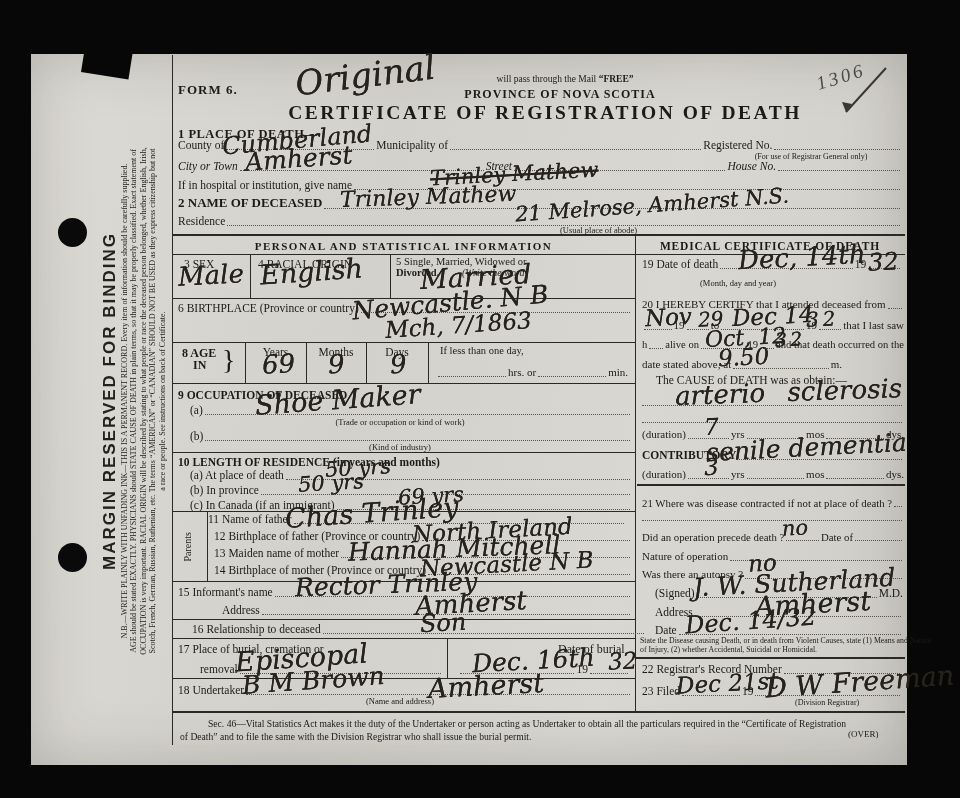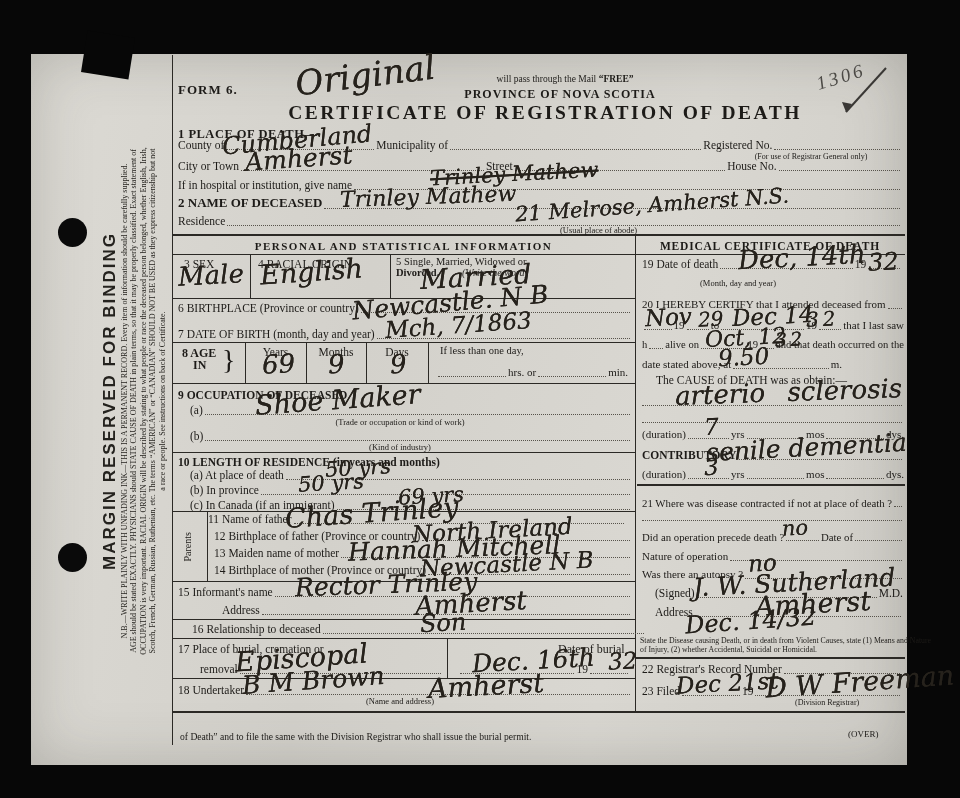--- a/index.html
+++ b/index.html
@@ -73,21 +73,21 @@
 <div class="lbl b" style="left:178px;top:127px;font-size:12.5px;letter-spacing:.5px;">1 PLACE OF DEATH—</div>
 <div class="row" style="left:178px;top:139px;width:724px;">
   <span class="t">County of</span>
       <span class="d" style="flex-grow:2;"></span>
   <span class="t">Municipality of</span>
       <span class="d" style="flex-grow:3.4;"></span>
   <span class="t">Registered No.</span>
       <span class="d" style="flex-grow:1.7;"></span>
 </div>
 <div class="lbl ctr" style="left:720px;top:152px;width:182px;font-size:8px;">(For use of Registrar General only)</div>
-<div class="row" style="left:178px;top:160px;width:724px;">
+<div class="row" style="left:178px;top:160px;width:724px;font-style:italic;">
   <span class="t">City or Town</span>
       <span class="d" style="flex-grow:3;"></span>
   <span class="t">Street</span>
       <span class="d" style="flex-grow:2.6;"></span>
   <span class="t">House No.</span>
       <span class="d" style="flex-grow:1.5;"></span>
 </div>
 <div class="row" style="left:178px;top:179px;width:724px;">
   <span class="t">If in hospital or institution, give name</span>
       <span class="d"></span>
@@ -121,24 +121,20 @@
 <div class="lbl it" style="left:462px;top:267px;font-size:10px;">(Write the word)</div>
 <div class="hw" style="left:178px;top:262px;font-size:26px;">Male</div>
 <div class="hw" style="left:260px;top:258px;font-size:27px;transform:rotate(-4deg);">English</div>
 <div class="hw" style="left:420px;top:263px;font-size:27px;">Married</div>
 
 <div class="row" style="left:178px;top:302px;width:454px;">
   <span class="t">6 BIRTHPLACE (Province or country)</span>
       <span class="d"></span>
 </div>
 <div class="hw" style="left:352px;top:290px;font-size:25px;transform:rotate(-5deg);">Newcastle. N B</div>
-<div class="row" style="left:178px;top:328px;width:454px;">
-  <span class="t">7 DATE OF BIRTH (month, day and year)</span>
-      <span class="d"></span>
-</div>
 <div class="hw" style="left:385px;top:314px;font-size:23px;transform:rotate(-4deg);">Mch, 7/1863</div>
 
 <div class="hl" style="left:172px;top:342px;width:463px;"></div>
 <div class="hl" style="left:172px;top:383px;width:463px;"></div>
 <div class="vl" style="left:245px;top:342px;height:41px;"></div>
 <div class="vl" style="left:306px;top:342px;height:41px;"></div>
 <div class="vl" style="left:366px;top:342px;height:41px;"></div>
 <div class="vl" style="left:428px;top:342px;height:41px;"></div>
 <div class="lbl b" style="left:182px;top:347px;font-size:12px;">8 AGE</div>
 <div class="lbl b" style="left:193px;top:359px;font-size:12px;">IN</div>
@@ -359,35 +355,40 @@
   <span class="t">(Signed)</span>
       <span class="d"></span>
   <span class="t">M.D.</span>
 </div>
 <div class="hw" style="left:693px;top:570px;font-size:25px;transform:rotate(-3deg);">J. W. Sutherland</div>
 <div class="row" style="left:655px;top:606px;width:248px;">
   <span class="t">Address</span>
       <span class="d"></span>
 </div>
 <div class="hw" style="left:755px;top:590px;font-size:27px;">Amherst</div>
+<div class="row" style="left:655px;top:624px;width:248px;">
+  <span class="t">Date</span>
+      <span class="d"></span>
+</div>
 <div class="hw" style="left:685px;top:609px;font-size:24px;transform:rotate(-4deg);">Dec. 14/32</div>
 <div class="lbl" style="left:640px;top:637px;font-size:7.8px;">State the Disease causing Death, or in death from Violent Causes, state (1) Means and Nature</div>
 <div class="lbl" style="left:640px;top:646px;font-size:7.8px;">of Injury, (2) whether Accidental, Suicidal or Homicidal.</div>
 <div class="hl" style="left:635px;top:657px;width:270px;height:1.6px;"></div>
 
 <div class="row" style="left:642px;top:663px;width:260px;">
   <span class="t">22 Registrar's Record Number</span>
       <span class="d"></span>
 </div>
 <div class="row" style="left:642px;top:685px;width:260px;">
   <span class="t">23 Filed</span>
       <span class="d" style="flex-grow:1.6;"></span>
   <span class="t">19</span>
       <span class="d" style="flex-grow:4;"></span>
 </div>
 <div class="hw" style="left:676px;top:672px;font-size:23px;">Dec 21st</div>
 <div class="hw" style="left:765px;top:668px;font-size:27px;transform:rotate(-4deg);">D W Freeman</div>
 <div class="lbl" style="left:795px;top:698px;font-size:8px;">(Division Registrar)</div>
 
+<div class="lbl" style="left:180px;top:718px;width:722px;font-size:9.6px;white-space:normal;text-indent:28px;line-height:1.3;">Sec. 46—Vital Statistics Act makes it the duty of the Undertaker or person acting as Undertaker to obtain all the particulars required in the “Certificate of Registration</div>
 <div class="lbl" style="left:180px;top:731px;font-size:9.6px;">of Death” and to file the same with the Division Registrar who shall issue the burial permit.</div>
 <div class="lbl" style="left:848px;top:729px;font-size:9px;">(OVER)</div>
 
 </div>
 
 </body></html>

